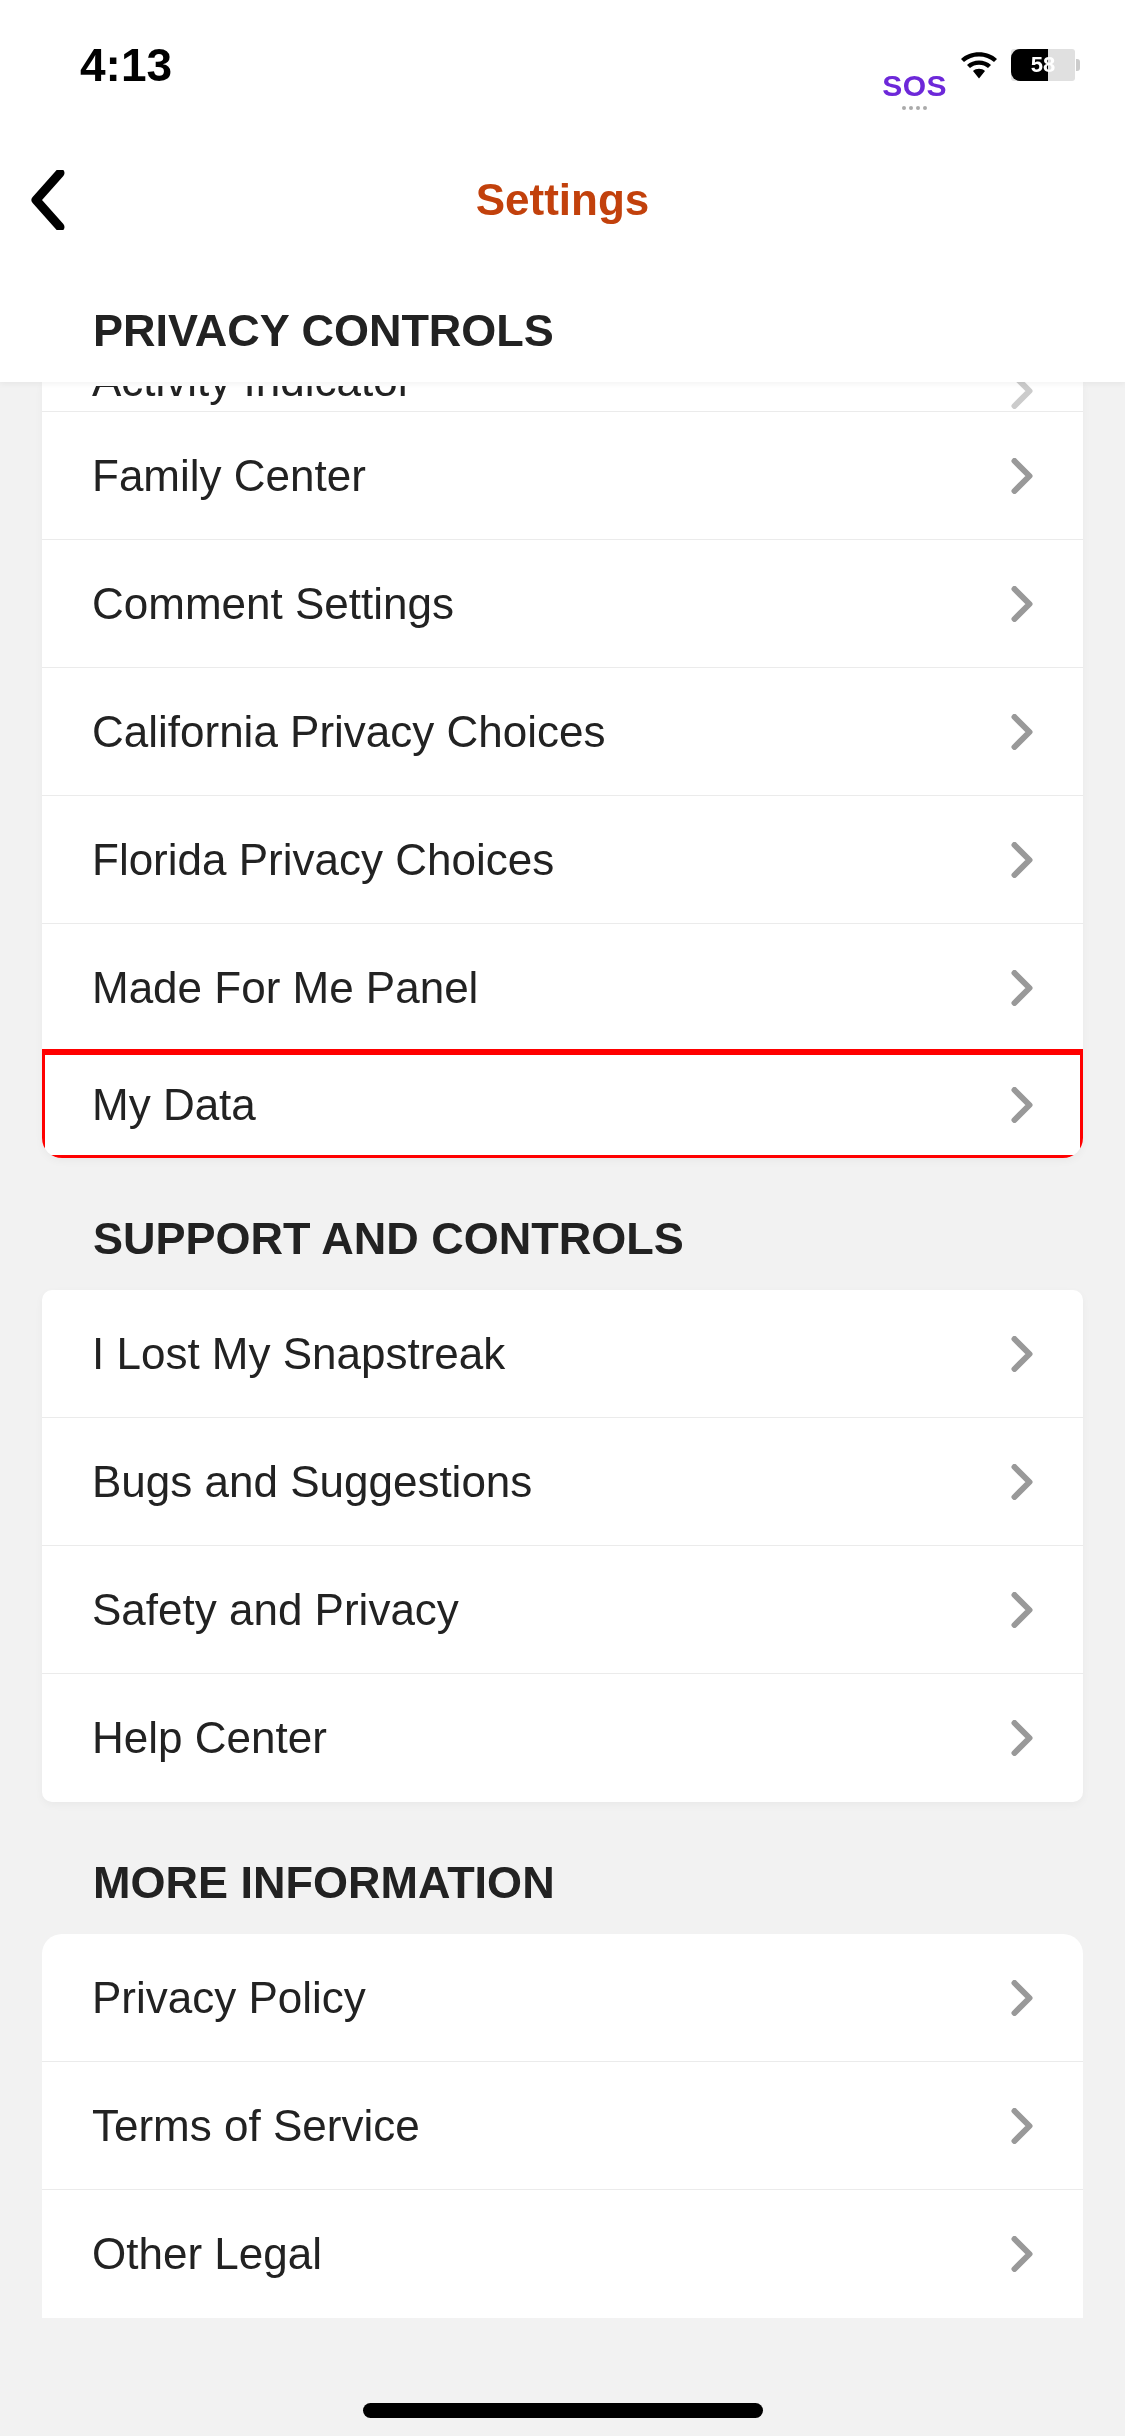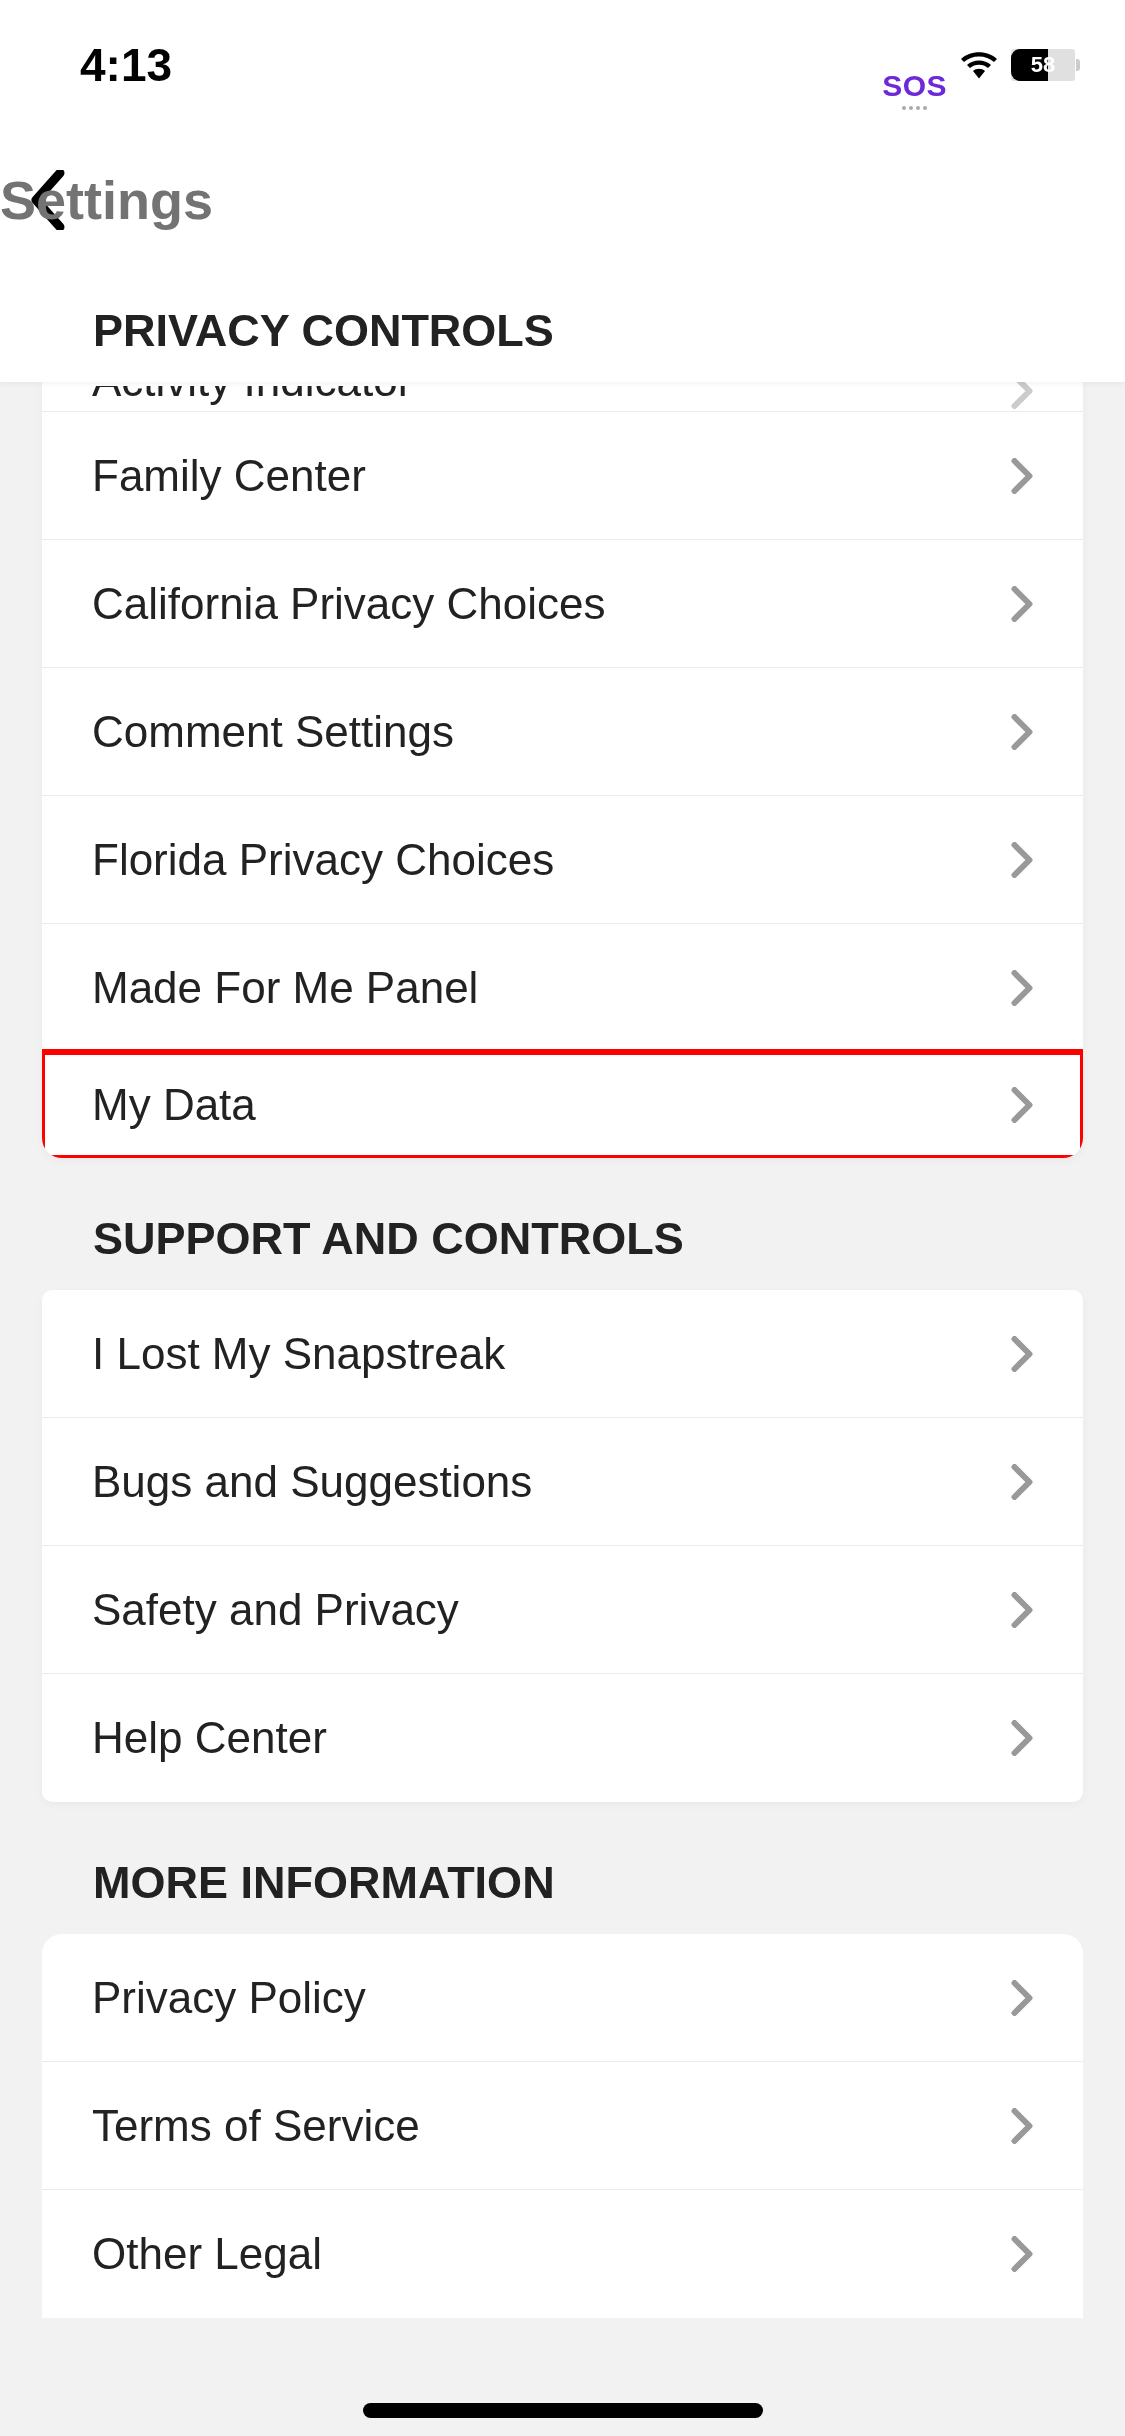--- a/index.html
+++ b/index.html
@@ -114,24 +114,24 @@
       padding-left: 30px;
       display: flex;
       align-items: center;
     }
     .back-chevron {
       width: 36px;
       height: 60px;
     }
     .header-title {
       flex: 1;
-      text-align: left;
-      font-size: 54px;
+      text-align: center;
+      font-size: 44px;
       font-weight: 700;
-      color: #737373;
+      color: #c2410c;
       margin-left: -90px;
     }
     .sticky-section-header {
       background: #ffffff;
       padding: 35px 50px 25px 93px;
       font-size: 45px;
       font-weight: 700;
       color: #222;
       position: relative;
       z-index: 5;
@@ -271,27 +271,27 @@
         <path d="M2 2 L12 12 L2 22" stroke="#999" stroke-width="4" fill="none" stroke-linecap="round" stroke-linejoin="round"></path>
       </svg>
     </div>
     <div class="row">
       <div class="row-label">Family Center</div>
       <svg class="chevron-right" viewBox="0 0 14 24">
         <path d="M2 2 L12 12 L2 22" stroke="#999" stroke-width="4" fill="none" stroke-linecap="round" stroke-linejoin="round"></path>
       </svg>
     </div>
     <div class="row">
+      <div class="row-label">Comment Settings</div>
+      <svg class="chevron-right" viewBox="0 0 14 24">
+        <path d="M2 2 L12 12 L2 22" stroke="#999" stroke-width="4" fill="none" stroke-linecap="round" stroke-linejoin="round"></path>
+      </svg>
+    </div>
+    <div class="row">
       <div class="row-label">California Privacy Choices</div>
-      <svg class="chevron-right" viewBox="0 0 14 24">
-        <path d="M2 2 L12 12 L2 22" stroke="#999" stroke-width="4" fill="none" stroke-linecap="round" stroke-linejoin="round"></path>
-      </svg>
-    </div>
-    <div class="row">
-      <div class="row-label">Comment Settings</div>
       <svg class="chevron-right" viewBox="0 0 14 24">
         <path d="M2 2 L12 12 L2 22" stroke="#999" stroke-width="4" fill="none" stroke-linecap="round" stroke-linejoin="round"></path>
       </svg>
     </div>
     <div class="row">
       <div class="row-label">Florida Privacy Choices</div>
       <svg class="chevron-right" viewBox="0 0 14 24">
         <path d="M2 2 L12 12 L2 22" stroke="#999" stroke-width="4" fill="none" stroke-linecap="round" stroke-linejoin="round"></path>
       </svg>
     </div>

